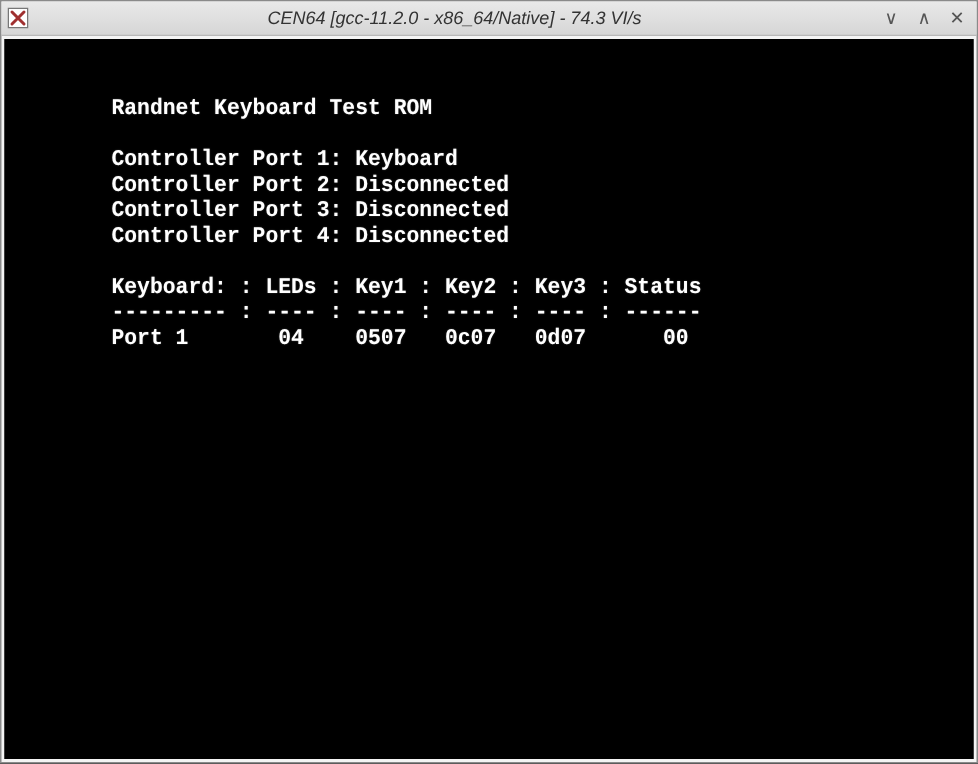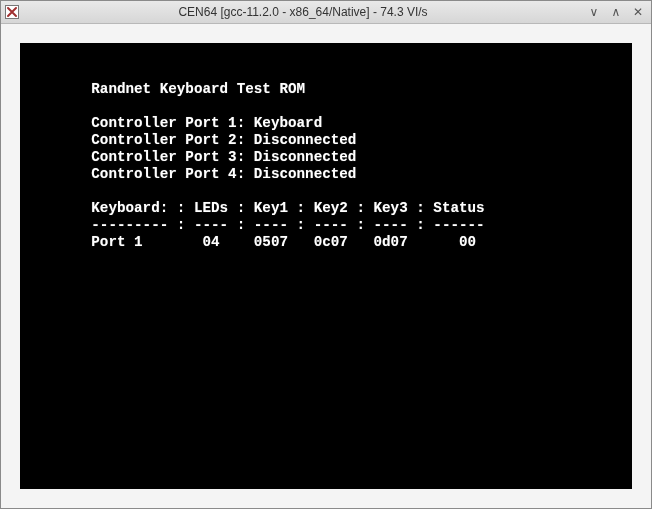--- a/index.html
+++ b/index.html
@@ -40,35 +40,36 @@
     flex:0 0 auto;
     display:flex;align-items:center;justify-content:center;
   }
   .titlebar .app-icon svg{width:14px;height:14px;}
   .titlebar .title{
     flex:1 1 auto;
     text-align:center;
     font-weight:500;
     white-space:nowrap;overflow:hidden;text-overflow:ellipsis;
     color:#333;
+    font-style:italic;
   }
   .titlebar .win-controls{
     flex:0 0 auto;
     display:flex;gap:8px;
     font-size:12px;color:#555;
     padding-right:2px;
   }
   .titlebar .win-controls span{
     width:14px;text-align:center;
     cursor:default;
   }
   .client{
     flex:1 1 auto;
     background:var(--term-bg);
-    margin:19px;
+    margin:2px;
     border:1px solid #000;
     position:relative;
     overflow:hidden;
   }
   .term{
     position:absolute;inset:0;
     color:var(--term-fg);
     font-family:"Courier New",ui-monospace,Menlo,Consolas,monospace;
     font-size:15px;
     line-height:17px;

